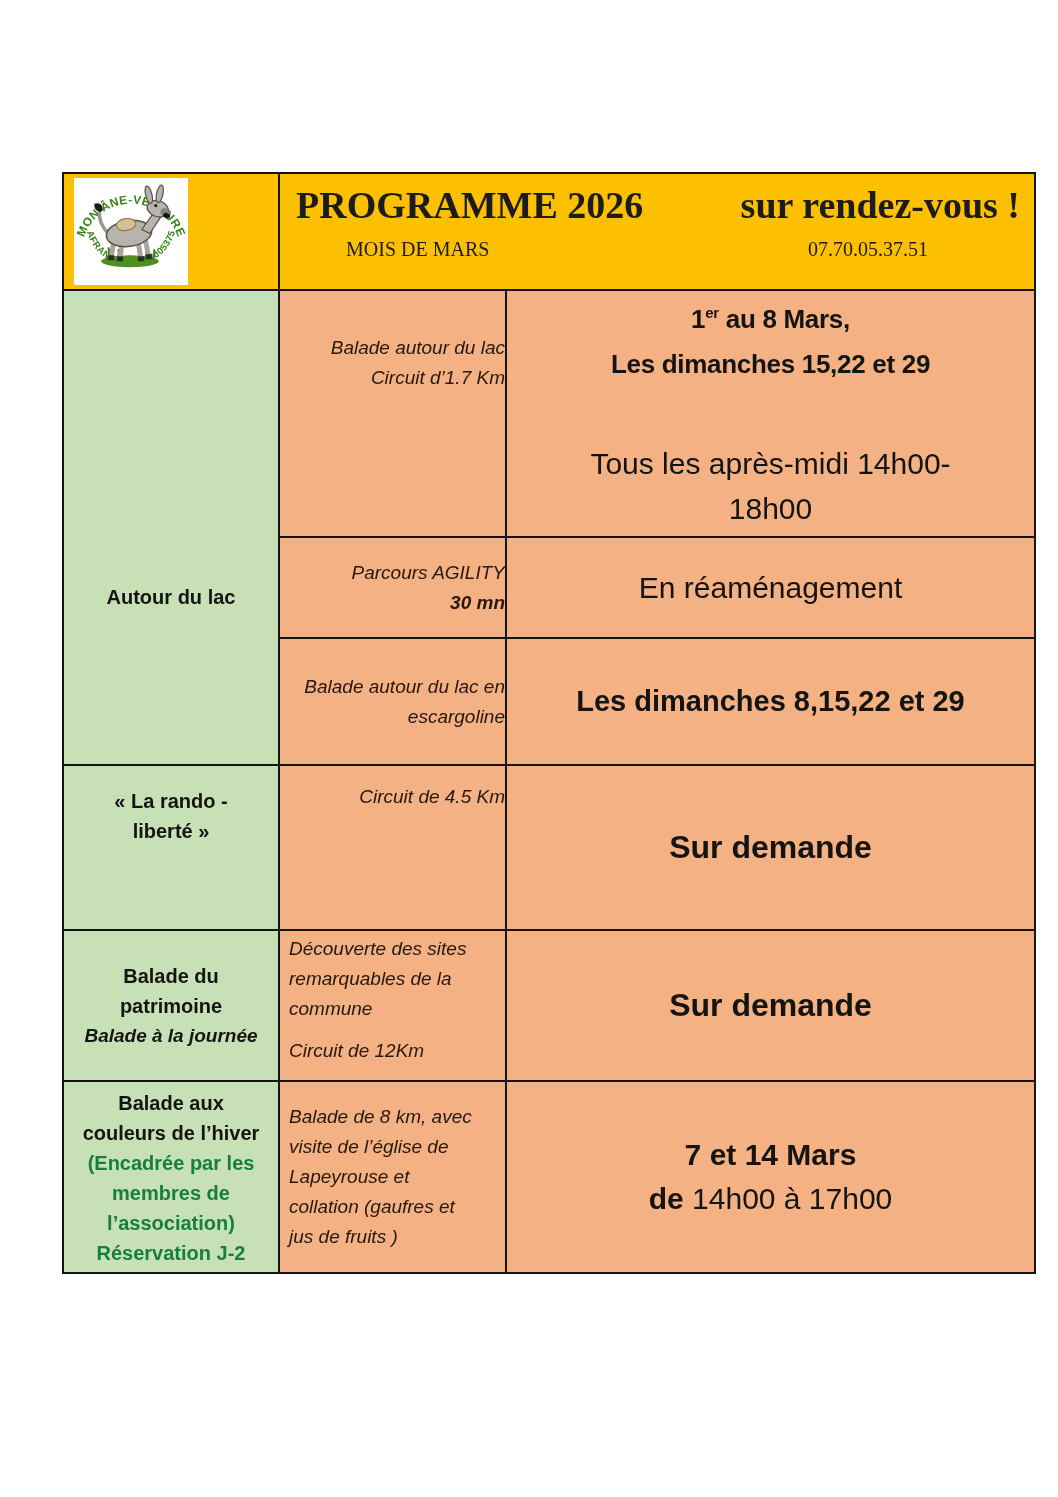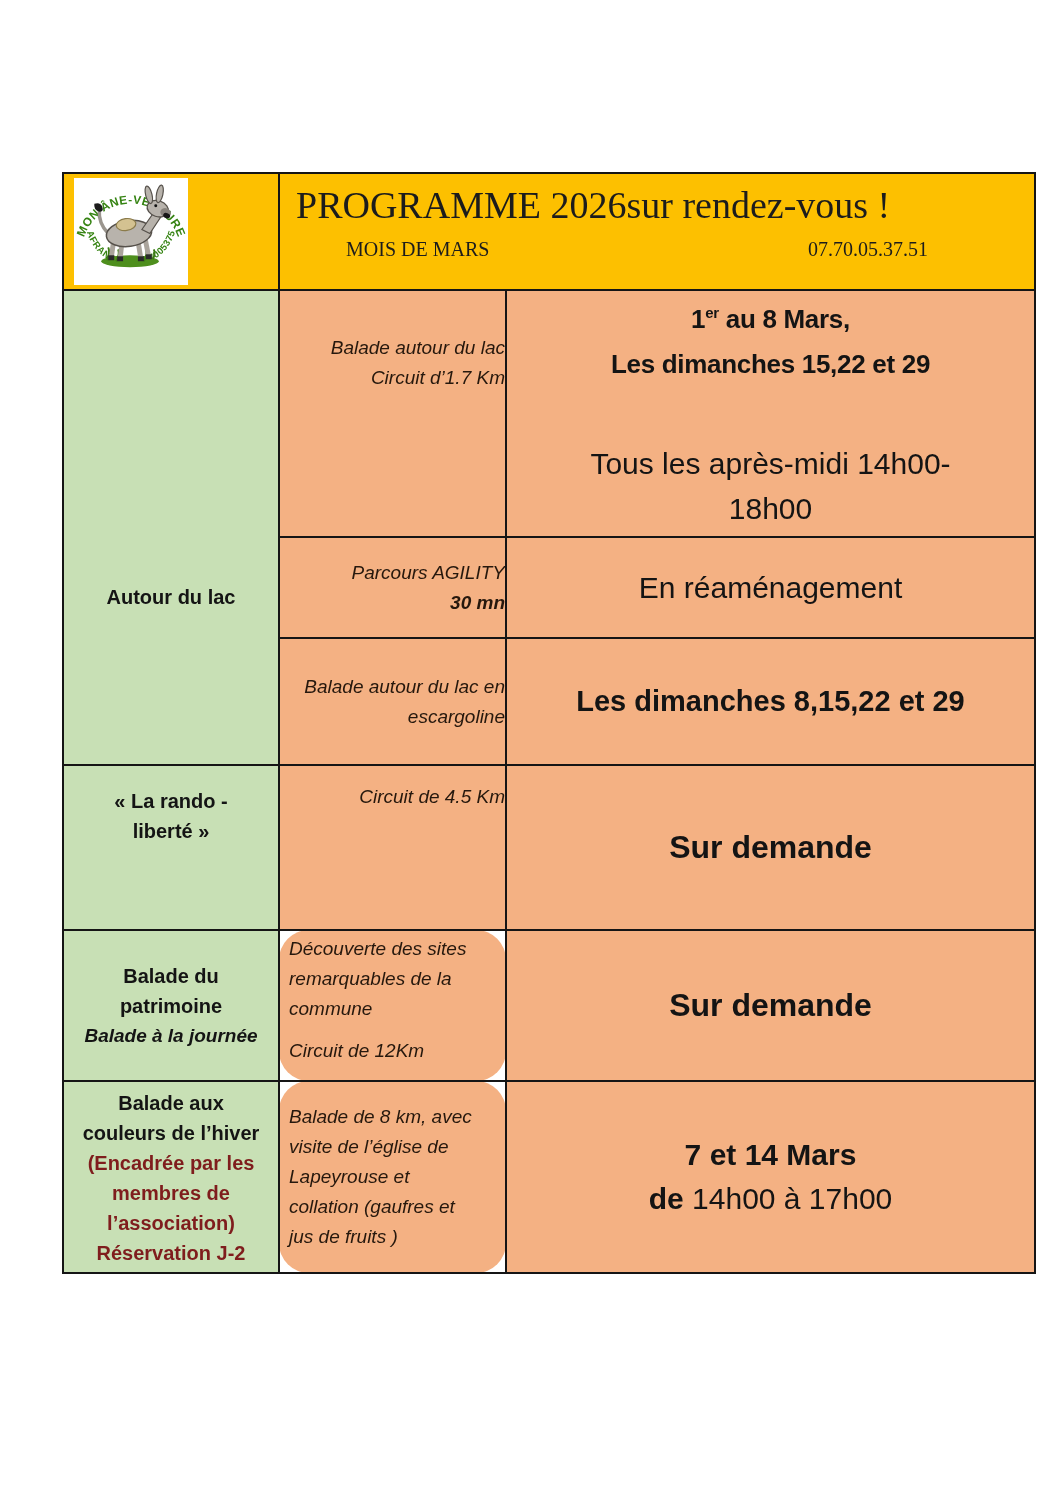--- a/index.html
+++ b/index.html
@@ -11,38 +11,38 @@
   td { border:2px solid #151515; padding:0; vertical-align:middle; overflow:hidden; }
 
   .c-yellow { background:#fdc000; }
   .c-green  { background:#c8e0b5; }
   .c-orange { background:#f4b183; }
 
   
   .logo-cell { vertical-align:middle; }
   .logo-box { width:114px; height:107px; background:#ffffff; margin-left:10px; }
   .header-main { vertical-align:top; font-family:"Liberation Serif", serif; color:#1c1c1c; }
-  .h-line1 { display:flex; justify-content:flex-start; padding:8px 14px 0 16px;
-    font-size:38px; line-height:46px; white-space:nowrap; }
+  .h-line1 { display:flex; justify-content:space-between; padding:8px 14px 0 16px;
+    font-size:38px; line-height:46px; white-space:nowrap;font-weight:bold; }
   .h-line2 { display:flex; justify-content:space-between; padding:2px 106px 0 66px;
     font-size:20px; line-height:38px; white-space:nowrap;gap:40px; }
 
   
   .td-green { font-weight:bold; font-size:20px; line-height:30px; text-align:center; color:#141414; }
   .td-green.autour { vertical-align:middle; padding-top:140px; }
   .td-green.vtop   { vertical-align:top; }
   .pt20 { padding-top:20px; } .pt6 { padding-top:6px; }
   .sub-italic { font-style:italic; font-size:19px; }
-  .red { color:#7f1d1d; }
+  .red { color:#15803d; }
 
   
   .td-mid { font-style:italic; font-size:19px; line-height:30px; color:#26180d; text-align:right; }
   .td-mid.vtop { vertical-align:top; }
   .pt42 { padding-top:42px; } .pt16 { padding-top:16px; }
-  .td-mid.left { text-align:left; padding-left:9px; padding-right:26px;border-radius:30px; }
+  .td-mid.left { text-align:left; padding-left:9px; padding-right:26px; }
   .td-mid .bold { font-weight:bold; }
   .gap12 { margin-top:12px; }
 
   
   .td-big { font-size:30px; line-height:45px; color:#141414; text-align:center; }
   .td-big.vtop { vertical-align:top; padding-top:6px; }
   .date-bold { font-weight:bold; font-size:26px; letter-spacing:-0.3px; }
   .date-bold sup { font-size:15px; vertical-align:super; line-height:0; }
   .time-block { margin-top:54px; font-weight:normal; font-size:30px; }
   .big-date3 { font-weight:bold; font-size:29px; }

